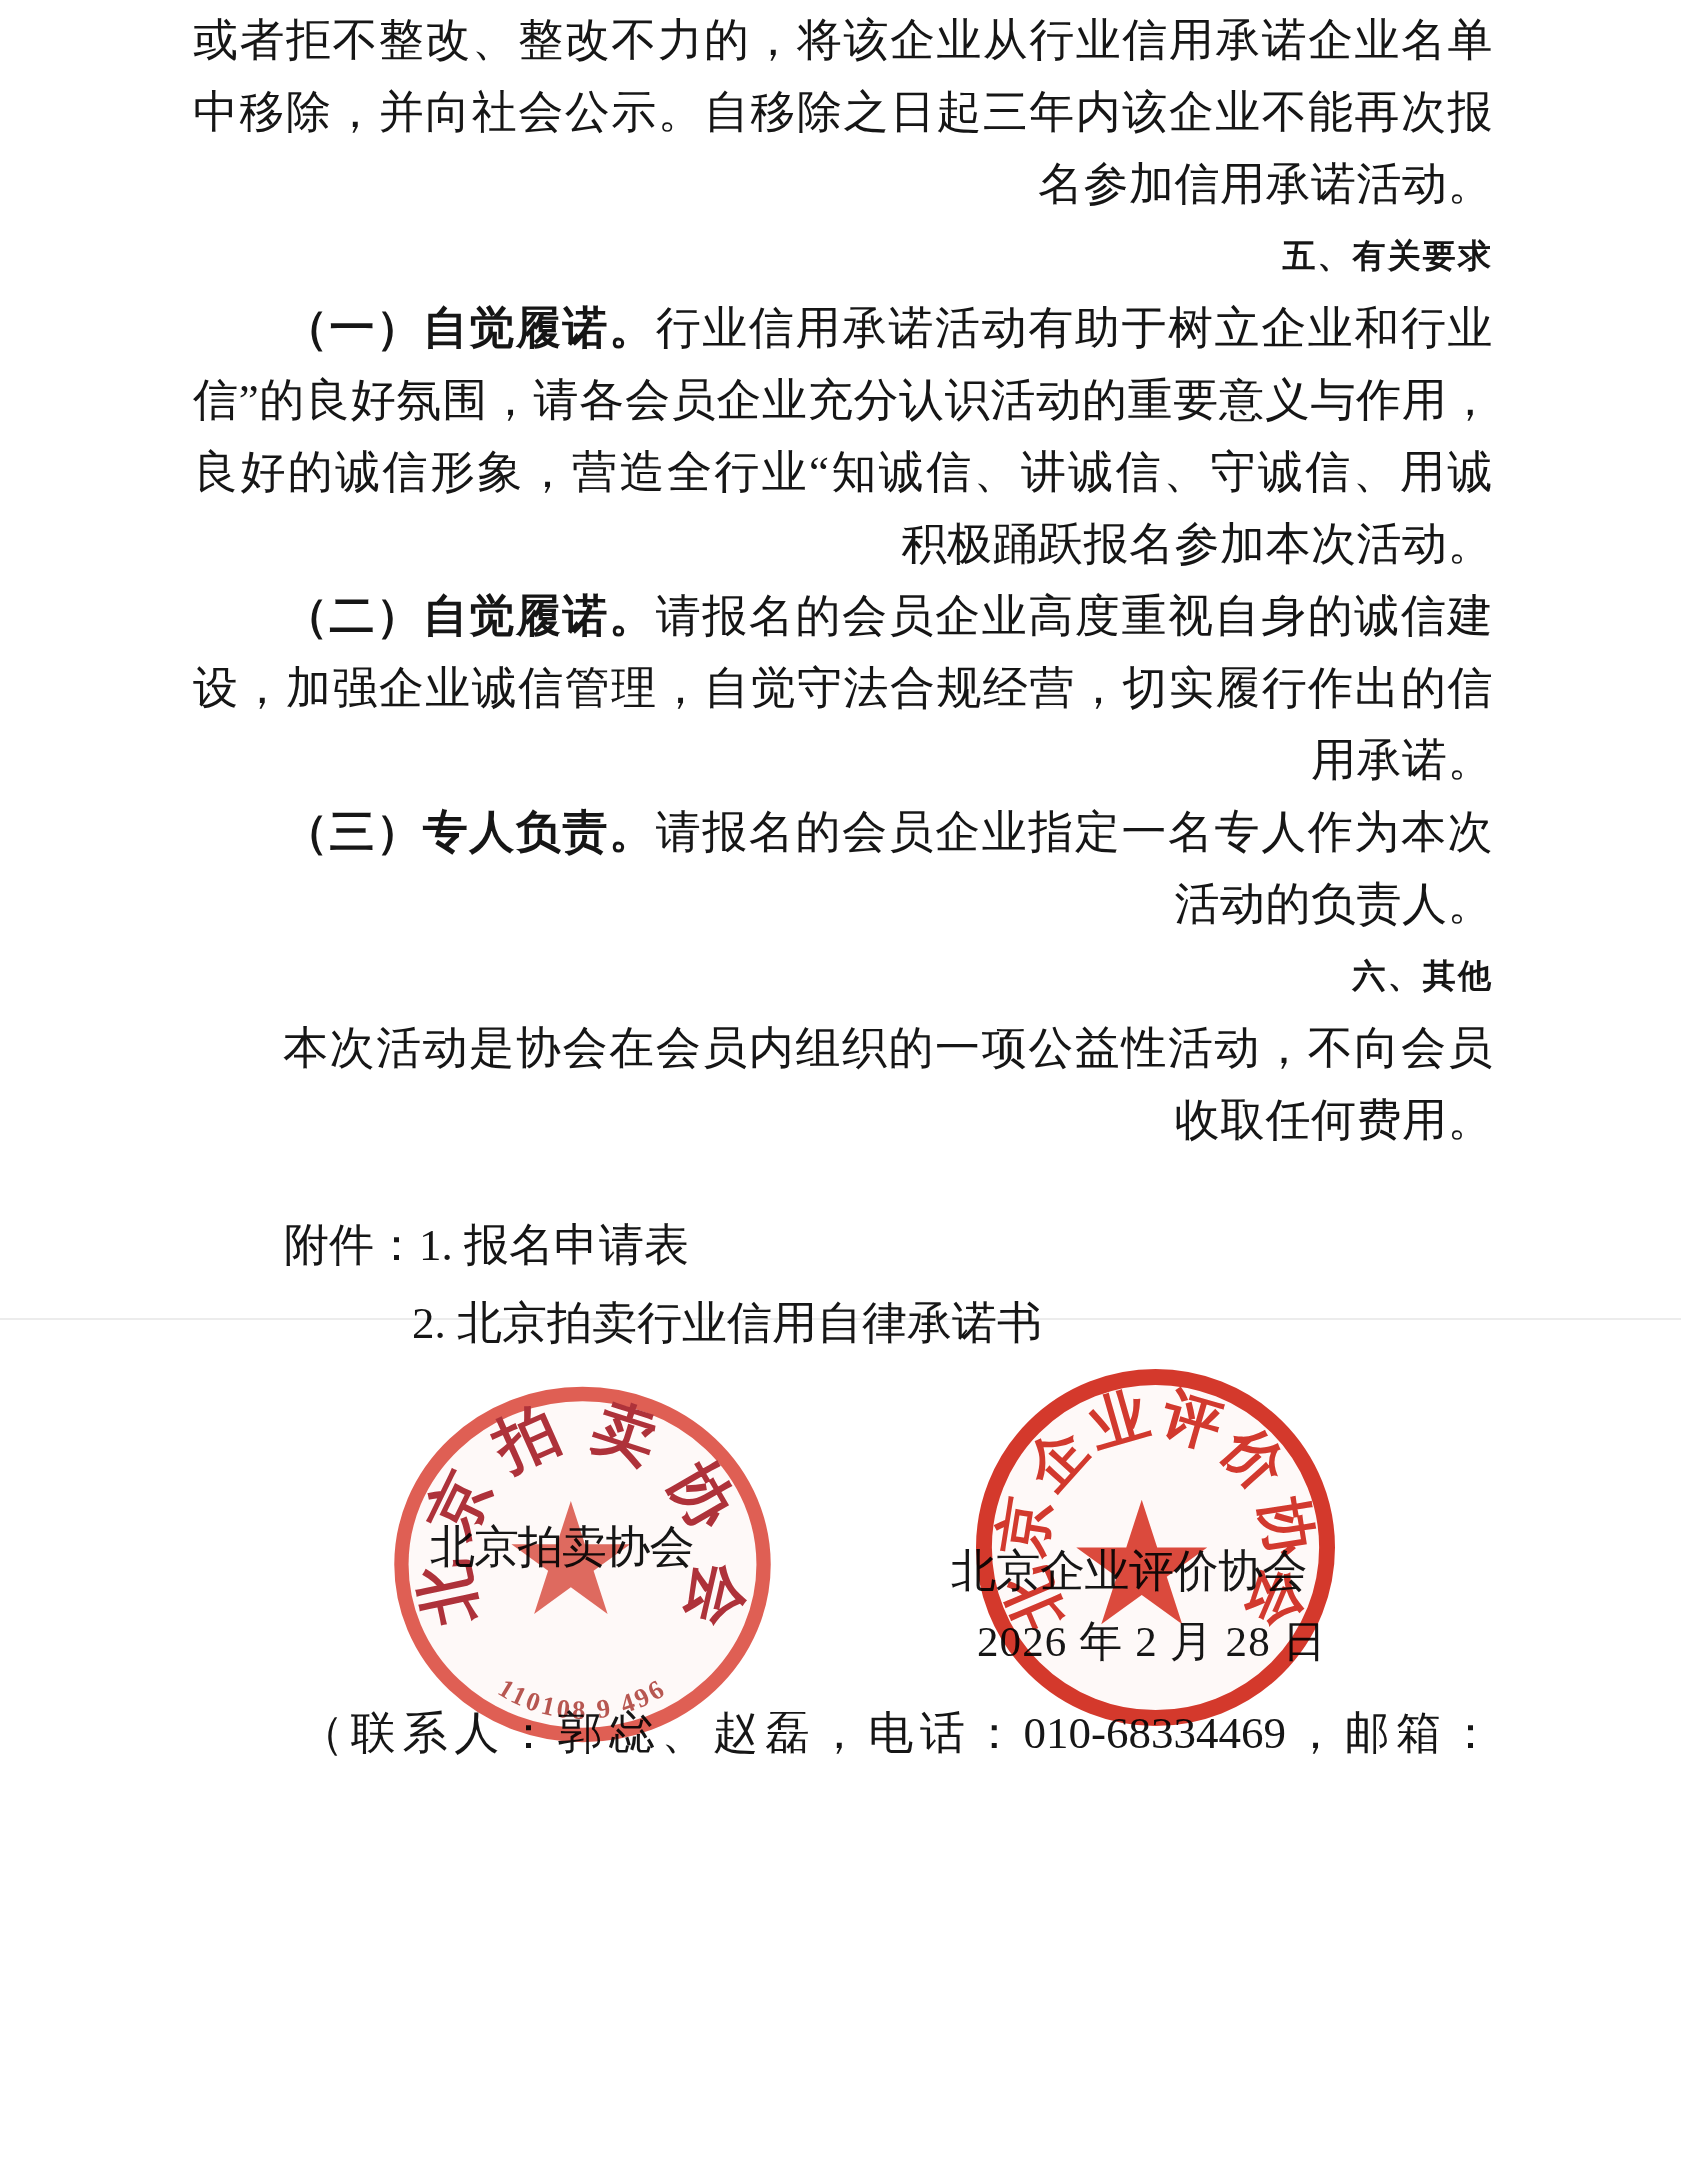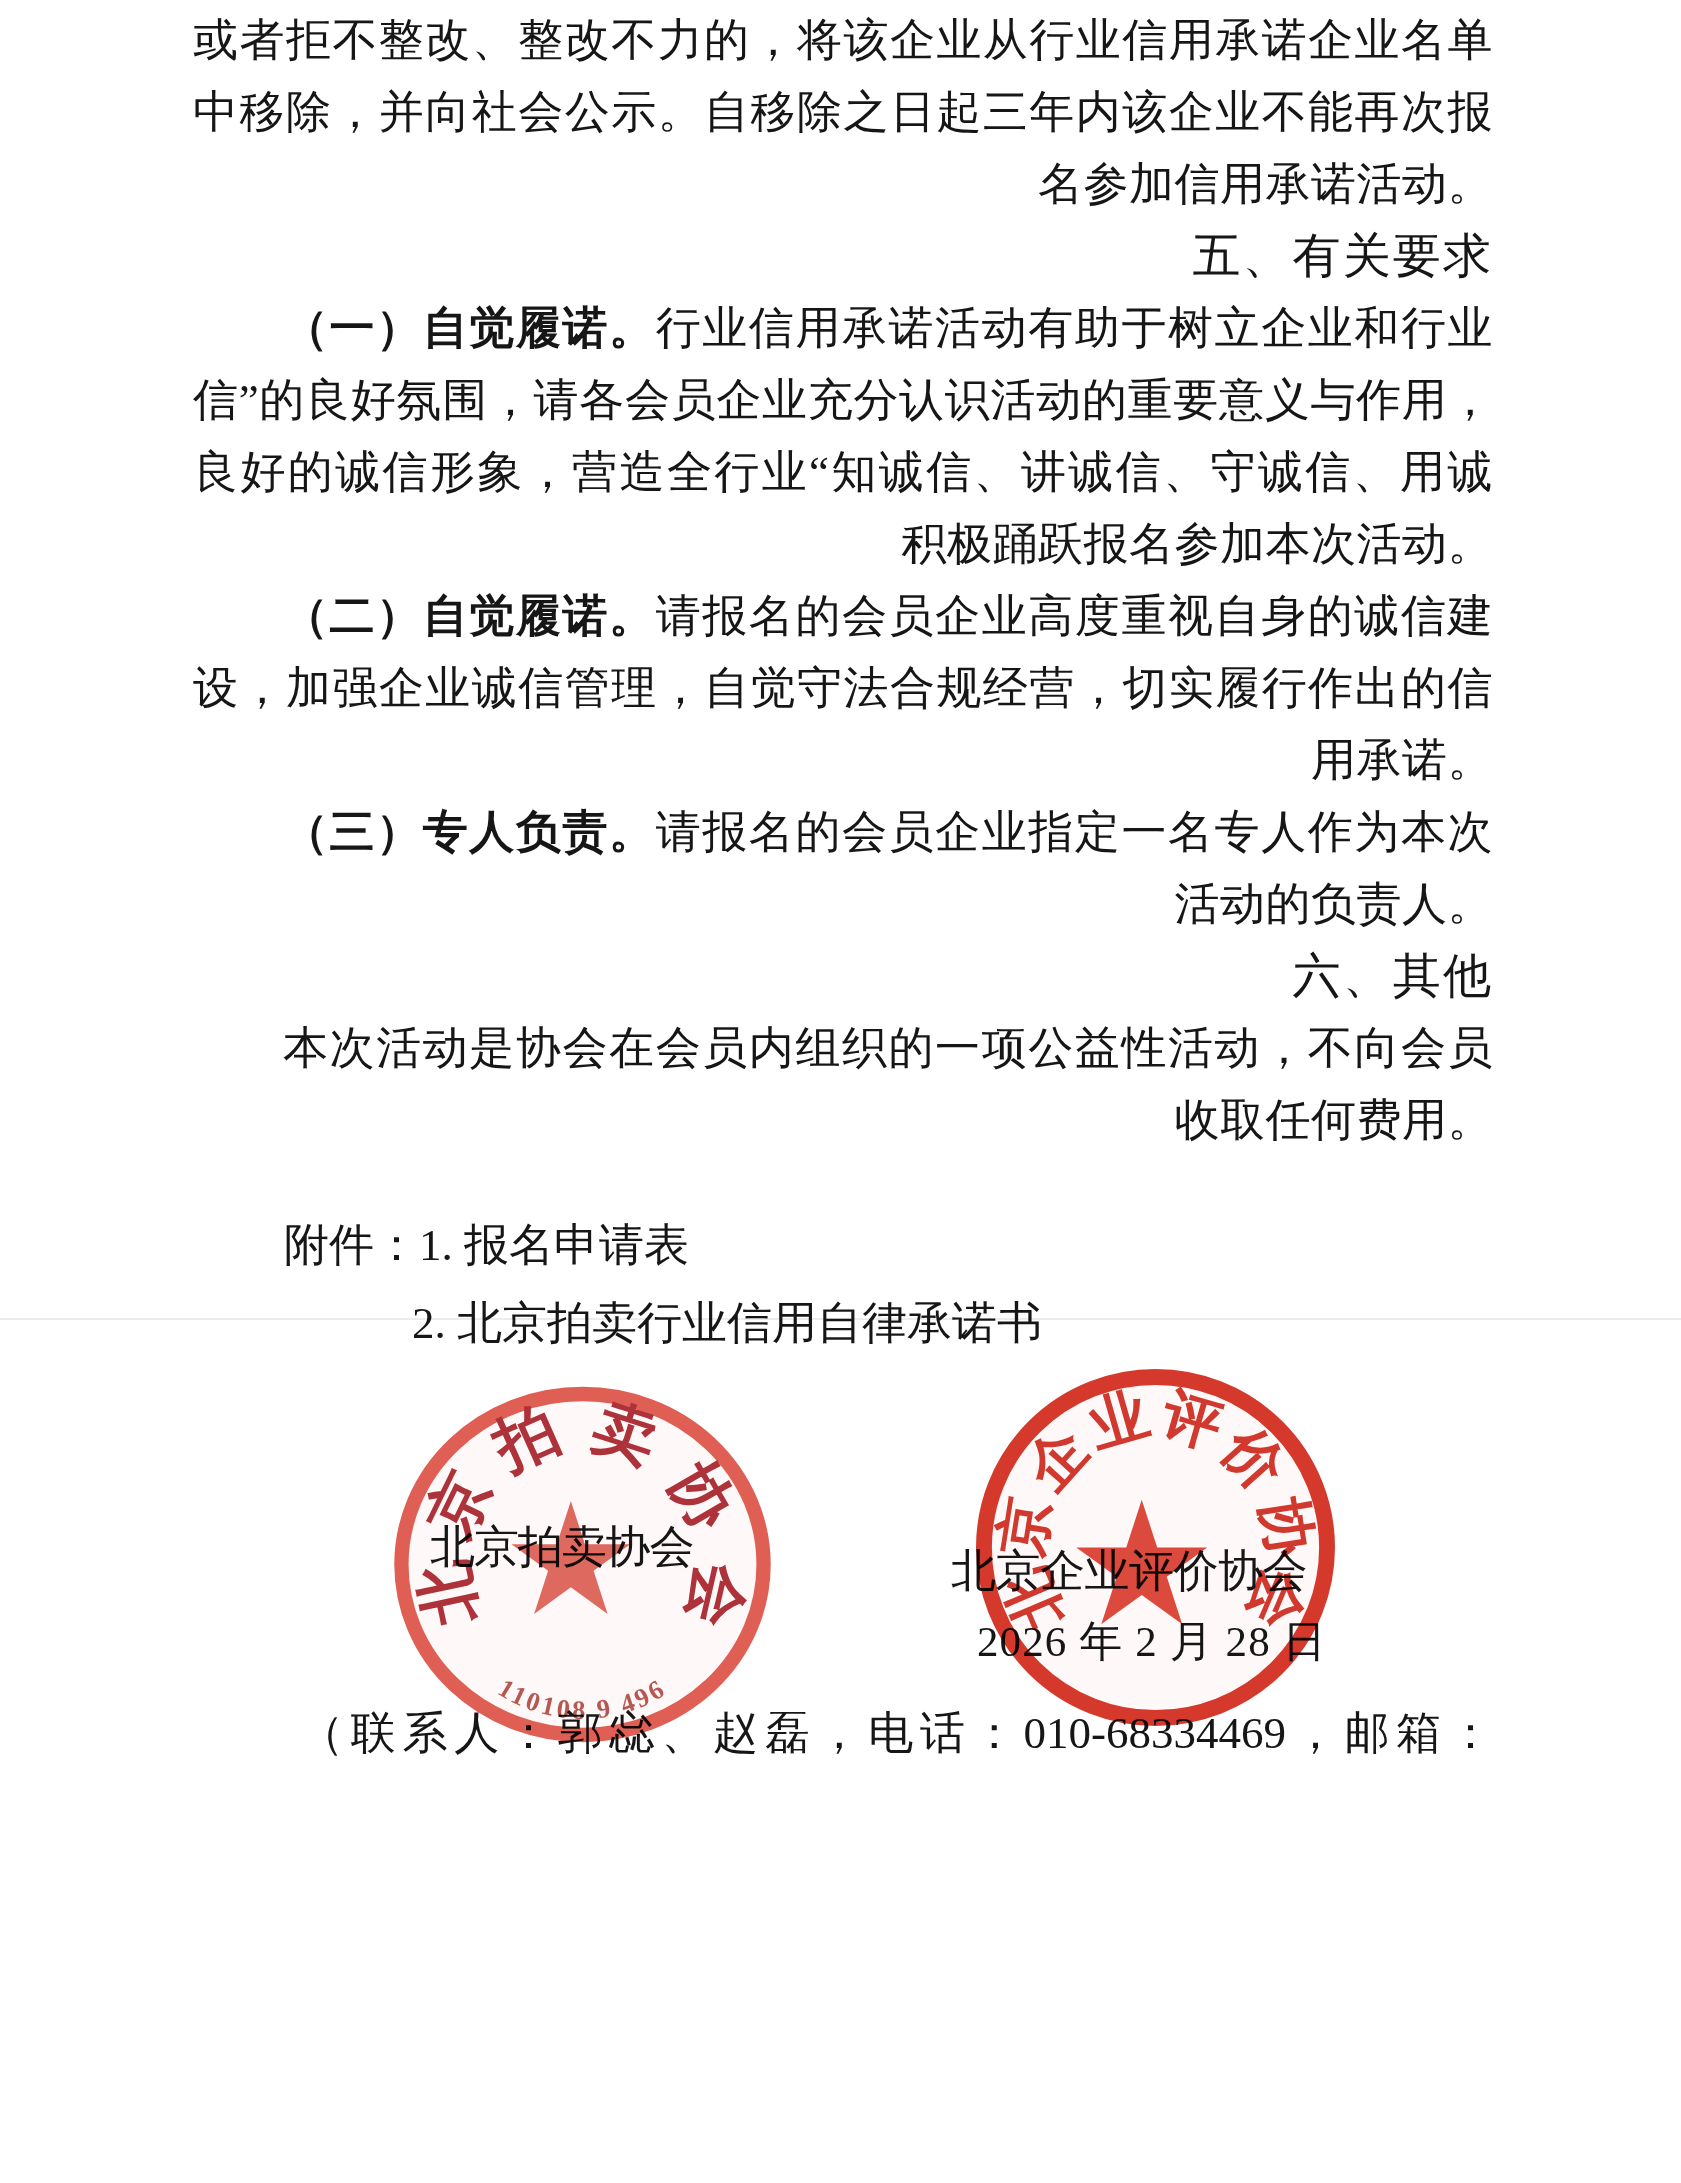--- a/index.html
+++ b/index.html
@@ -7,21 +7,21 @@
     position:relative; width:1682px; height:1785px; background:#ffffff;
     overflow:hidden; color:#161616;
     font-family:"Liberation Serif","DejaVu Serif",serif;
   }
   .body-text { position:absolute; left:193px; top:3.7px; width:1300px; }
   .line { height:72px; line-height:72px; font-size:45px; letter-spacing:0.5px;text-align:right; }
   .j { text-align:justify; text-align-last:justify; }
   .ind { text-indent:90px; }
   .heading {
     font-family:"Liberation Sans","DejaVu Sans",sans-serif;
-    font-weight:normal; font-size:48px; letter-spacing:2.1px;
+    font-weight:bold; font-size:33px; letter-spacing:2.1px;
   }
   .lead { font-weight:bold; }
   .abs { position:absolute; white-space:nowrap; font-size:45px; line-height:1.2; }
   .att1 { left:284px;  top:1218px; }
   .att2 { left:412px;  top:1296px; }
   .sig1 { left:430px;  top:1520px; letter-spacing:-1.1px; }
   .sig2 { left:951px; top:1544px; letter-spacing:-0.5px; }
   .date { left:977px; top:1616px; font-size:43px; letter-spacing:1.1px; }
   .contact1 { left:299px; top:1706px; width:1194px; white-space:normal;
               text-align:justify; text-align-last:justify; }

